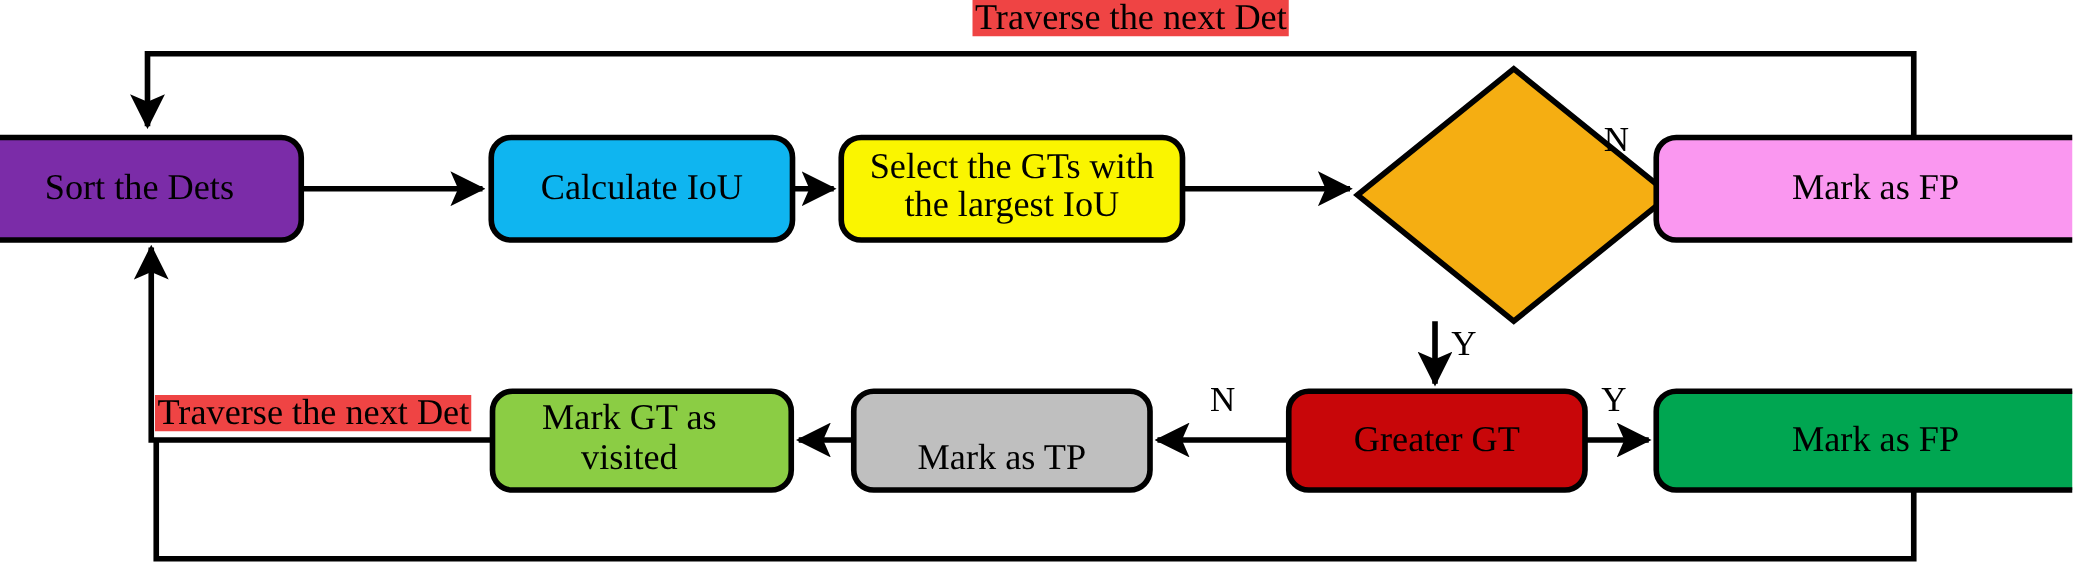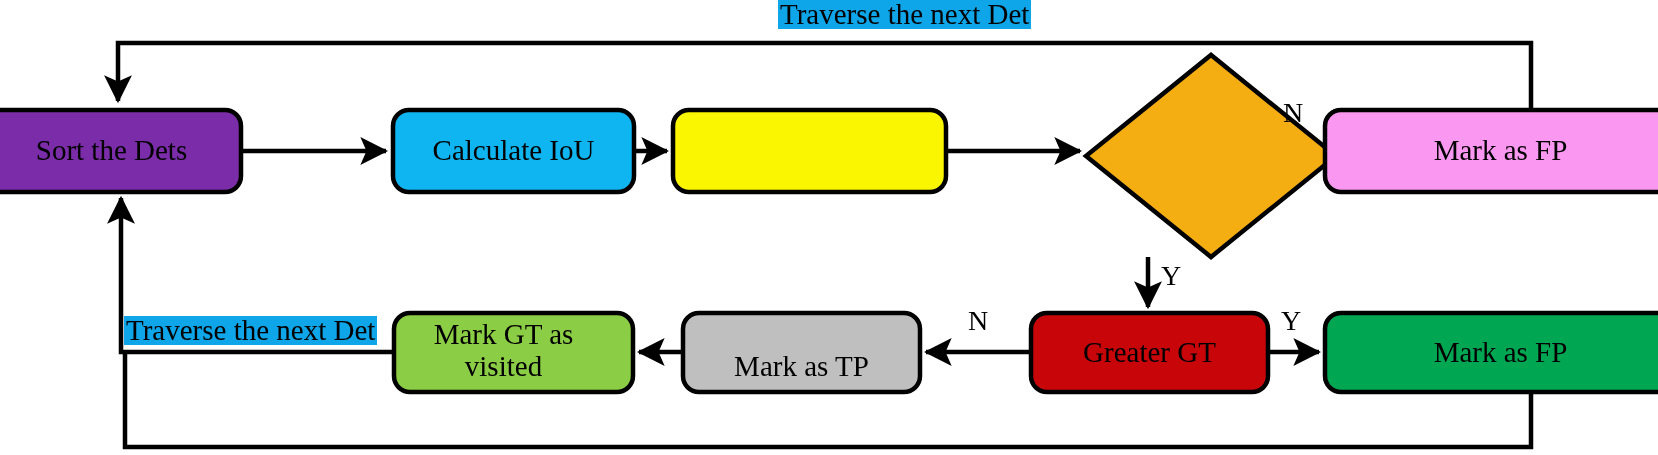--- a/index.html
+++ b/index.html
@@ -43,21 +43,21 @@
     line-height: 1;
     white-space: nowrap;
   }
   .loop-label {
     position: absolute;
     color: #000000;
     font-family: "Liberation Serif", "DejaVu Serif", serif;
     font-size: 29px;
     line-height: 1;
     white-space: nowrap;
-    background: #0ea5e9;
+    background: #ef4444;
     padding: 0 2px;
   }
 </style>
 </head>
 <body>
 
 <div id="canvas">
 
   <svg class="flow" viewBox="0 0 1658 455" xmlns="http://www.w3.org/2000/svg">
     <defs>
@@ -112,20 +112,22 @@
       <rect x="1031" y="313" width="237" height="79" rx="16" ry="16" fill="#C80609" stroke="#000000" stroke-width="4.5"></rect>
 
       <rect x="1325" y="313" width="351" height="79" rx="16" ry="16" fill="#00A651" stroke="#000000" stroke-width="4.5"></rect>
     </g>
   </svg>
 
   <div class="node-label" style="left:-18px; top:110px; width:259px; height:82px;">Sort the Dets</div>
 
   <div class="node-label" style="left:393px; top:110px; width:241px; height:82px;">Calculate IoU</div>
 
+  <div class="node-label" style="left:673px; top:108px; width:273px; height:82px;">Select the GTs with
+the largest IoU</div>
 
 
   <div class="node-label" style="left:1325px; top:110px; width:351px; height:82px;">Mark as FP</div>
 
   <div class="node-label" style="left:384px; top:311px; width:239px; height:79px;">Mark GT as
 visited</div>
 
   <div class="node-label" style="left:683px; top:327px; width:237px; height:79px;text-align:center;">Mark as TP</div>
 
   <div class="node-label" style="left:1031px; top:313px; width:237px; height:79px;">Greater GT</div>

